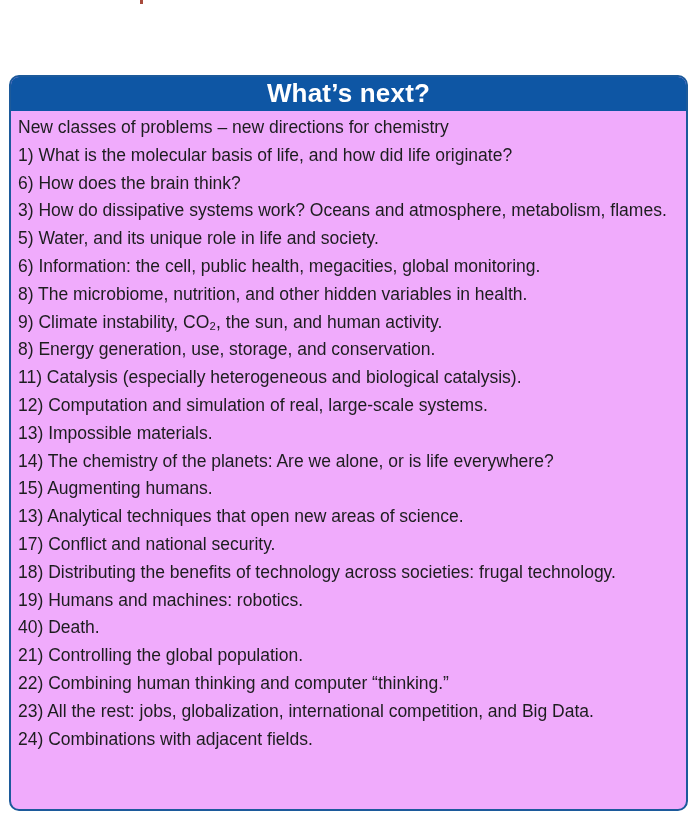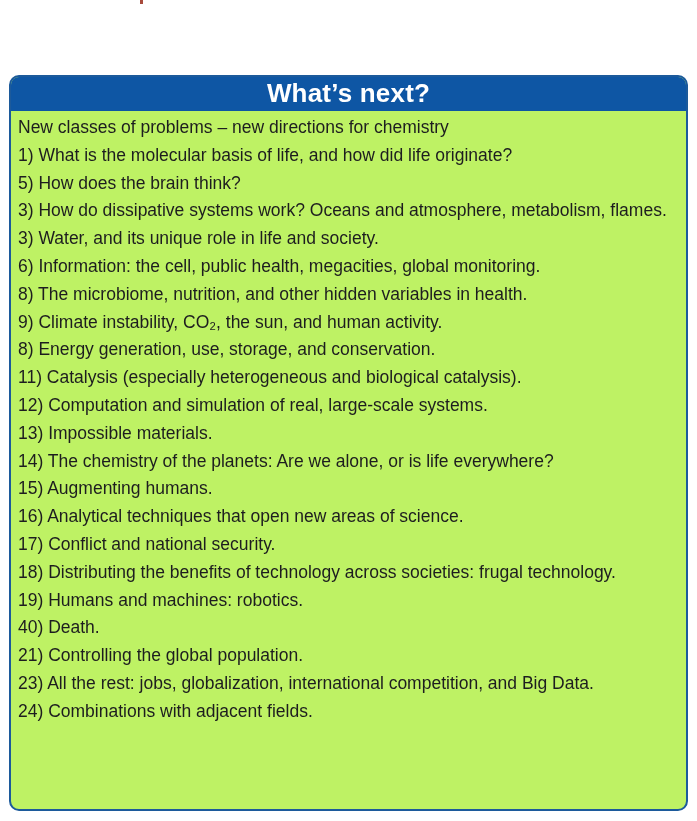--- a/index.html
+++ b/index.html
@@ -25,21 +25,21 @@
   }
   .panel {
     position: absolute;
     left: 9px;
     top: 75px;
     width: 679px;
     height: 736px;
     box-sizing: border-box;
     border: 2px solid #1c5a9b;
     border-radius: 10px;
-    background: #bef264;
+    background: #f0abfc;
     overflow: hidden;
   }
   .panel-header {
     height: 34px;
     background: #0e56a4;
     display: flex;
     align-items: center;
     justify-content: center;
   }
   .panel-title {
@@ -66,35 +66,36 @@
 <div class="page">
   <div class="stray-mark"></div>
 
   <div class="panel">
     <div class="panel-header">
       <div class="panel-title">What’s next?</div>
     </div>
     <div class="panel-body">
       <div class="line">New classes of problems – new directions for chemistry</div>
       <div class="line">1) What is the molecular basis of life, and how did life originate?</div>
-      <div class="line">5) How does the brain think?</div>
+      <div class="line">6) How does the brain think?</div>
       <div class="line">3) How do dissipative systems work? Oceans and atmosphere, metabolism, flames.</div>
-      <div class="line">3) Water, and its unique role in life and society.</div>
+      <div class="line">5) Water, and its unique role in life and society.</div>
       <div class="line">6) Information: the cell, public health, megacities, global monitoring.</div>
       <div class="line">8) The microbiome, nutrition, and other hidden variables in health.</div>
       <div class="line">9) Climate instability, CO₂, the sun, and human activity.</div>
       <div class="line">8) Energy generation, use, storage, and conservation.</div>
       <div class="line">11) Catalysis (especially heterogeneous and biological catalysis).</div>
       <div class="line">12) Computation and simulation of real, large-scale systems.</div>
       <div class="line">13) Impossible materials.</div>
       <div class="line">14) The chemistry of the planets: Are we alone, or is life everywhere?</div>
       <div class="line">15) Augmenting humans.</div>
-      <div class="line">16) Analytical techniques that open new areas of science.</div>
+      <div class="line">13) Analytical techniques that open new areas of science.</div>
       <div class="line">17) Conflict and national security.</div>
       <div class="line">18) Distributing the benefits of technology across societies: frugal technology.</div>
       <div class="line">19) Humans and machines: robotics.</div>
       <div class="line">40) Death.</div>
       <div class="line">21) Controlling the global population.</div>
+      <div class="line">22) Combining human thinking and computer “thinking.”</div>
       <div class="line">23) All the rest: jobs, globalization, international competition, and Big Data.</div>
       <div class="line">24) Combinations with adjacent fields.</div>
     </div>
   </div>
 </div>
 
 </body></html>

